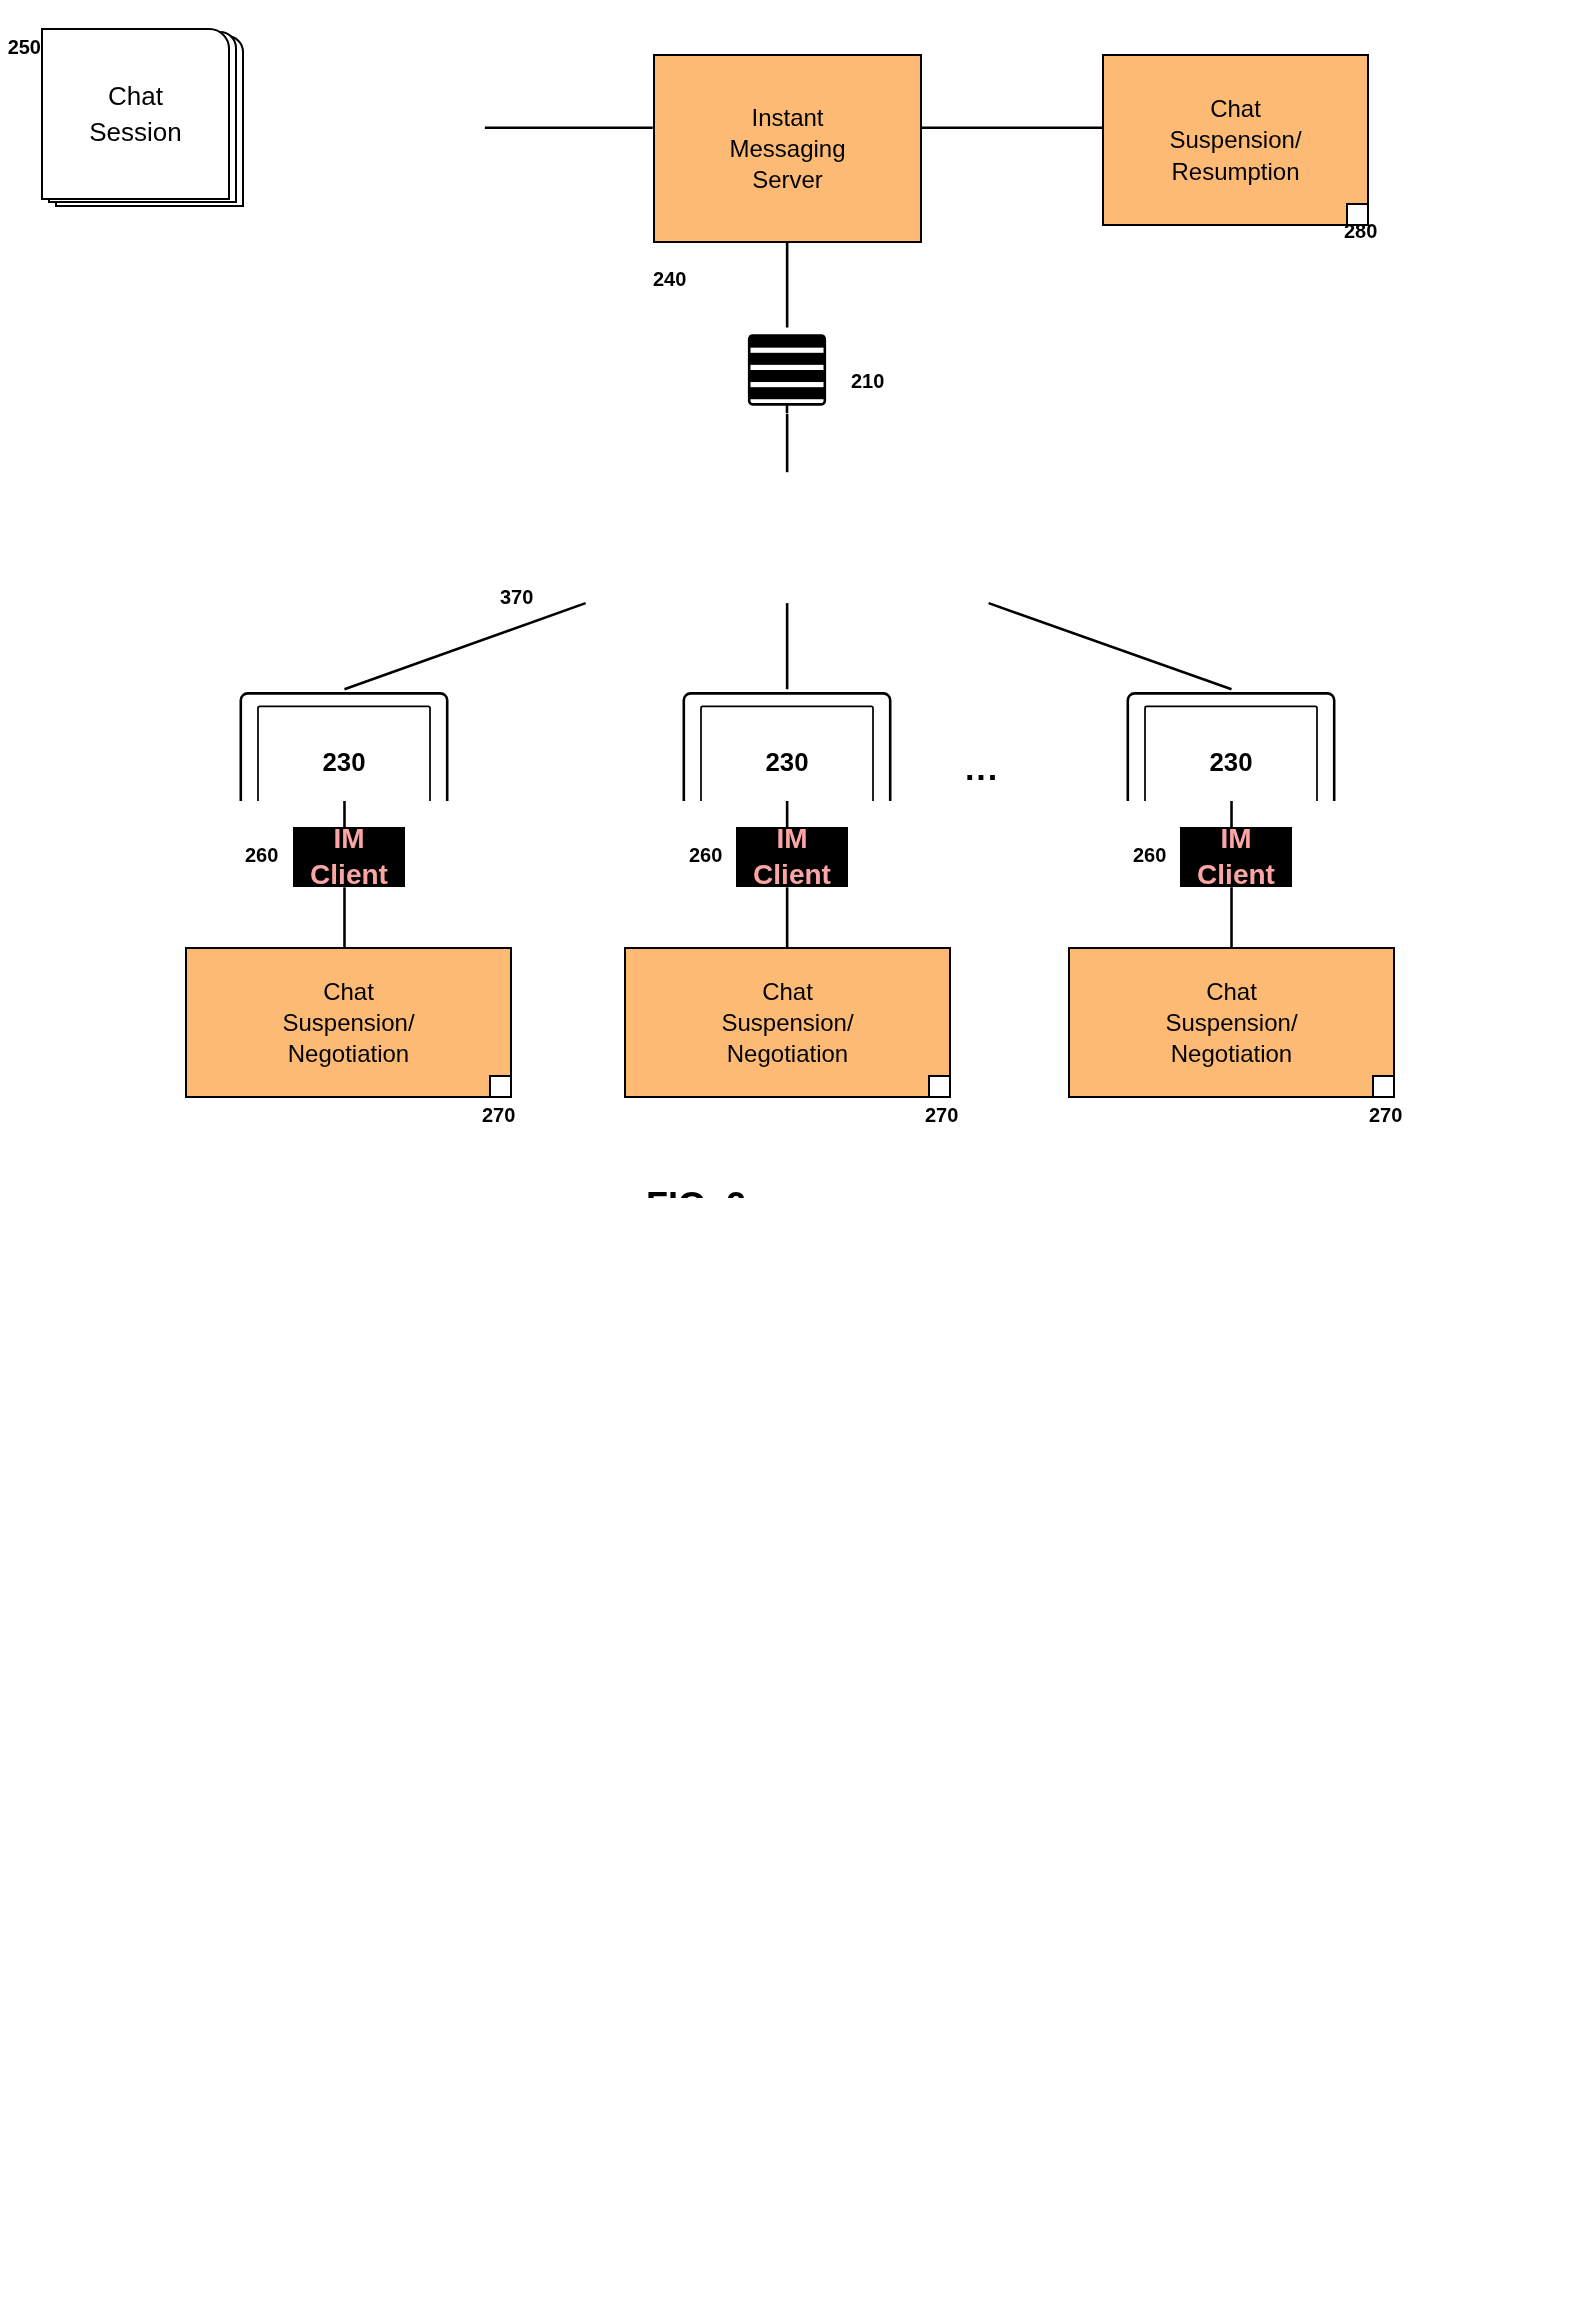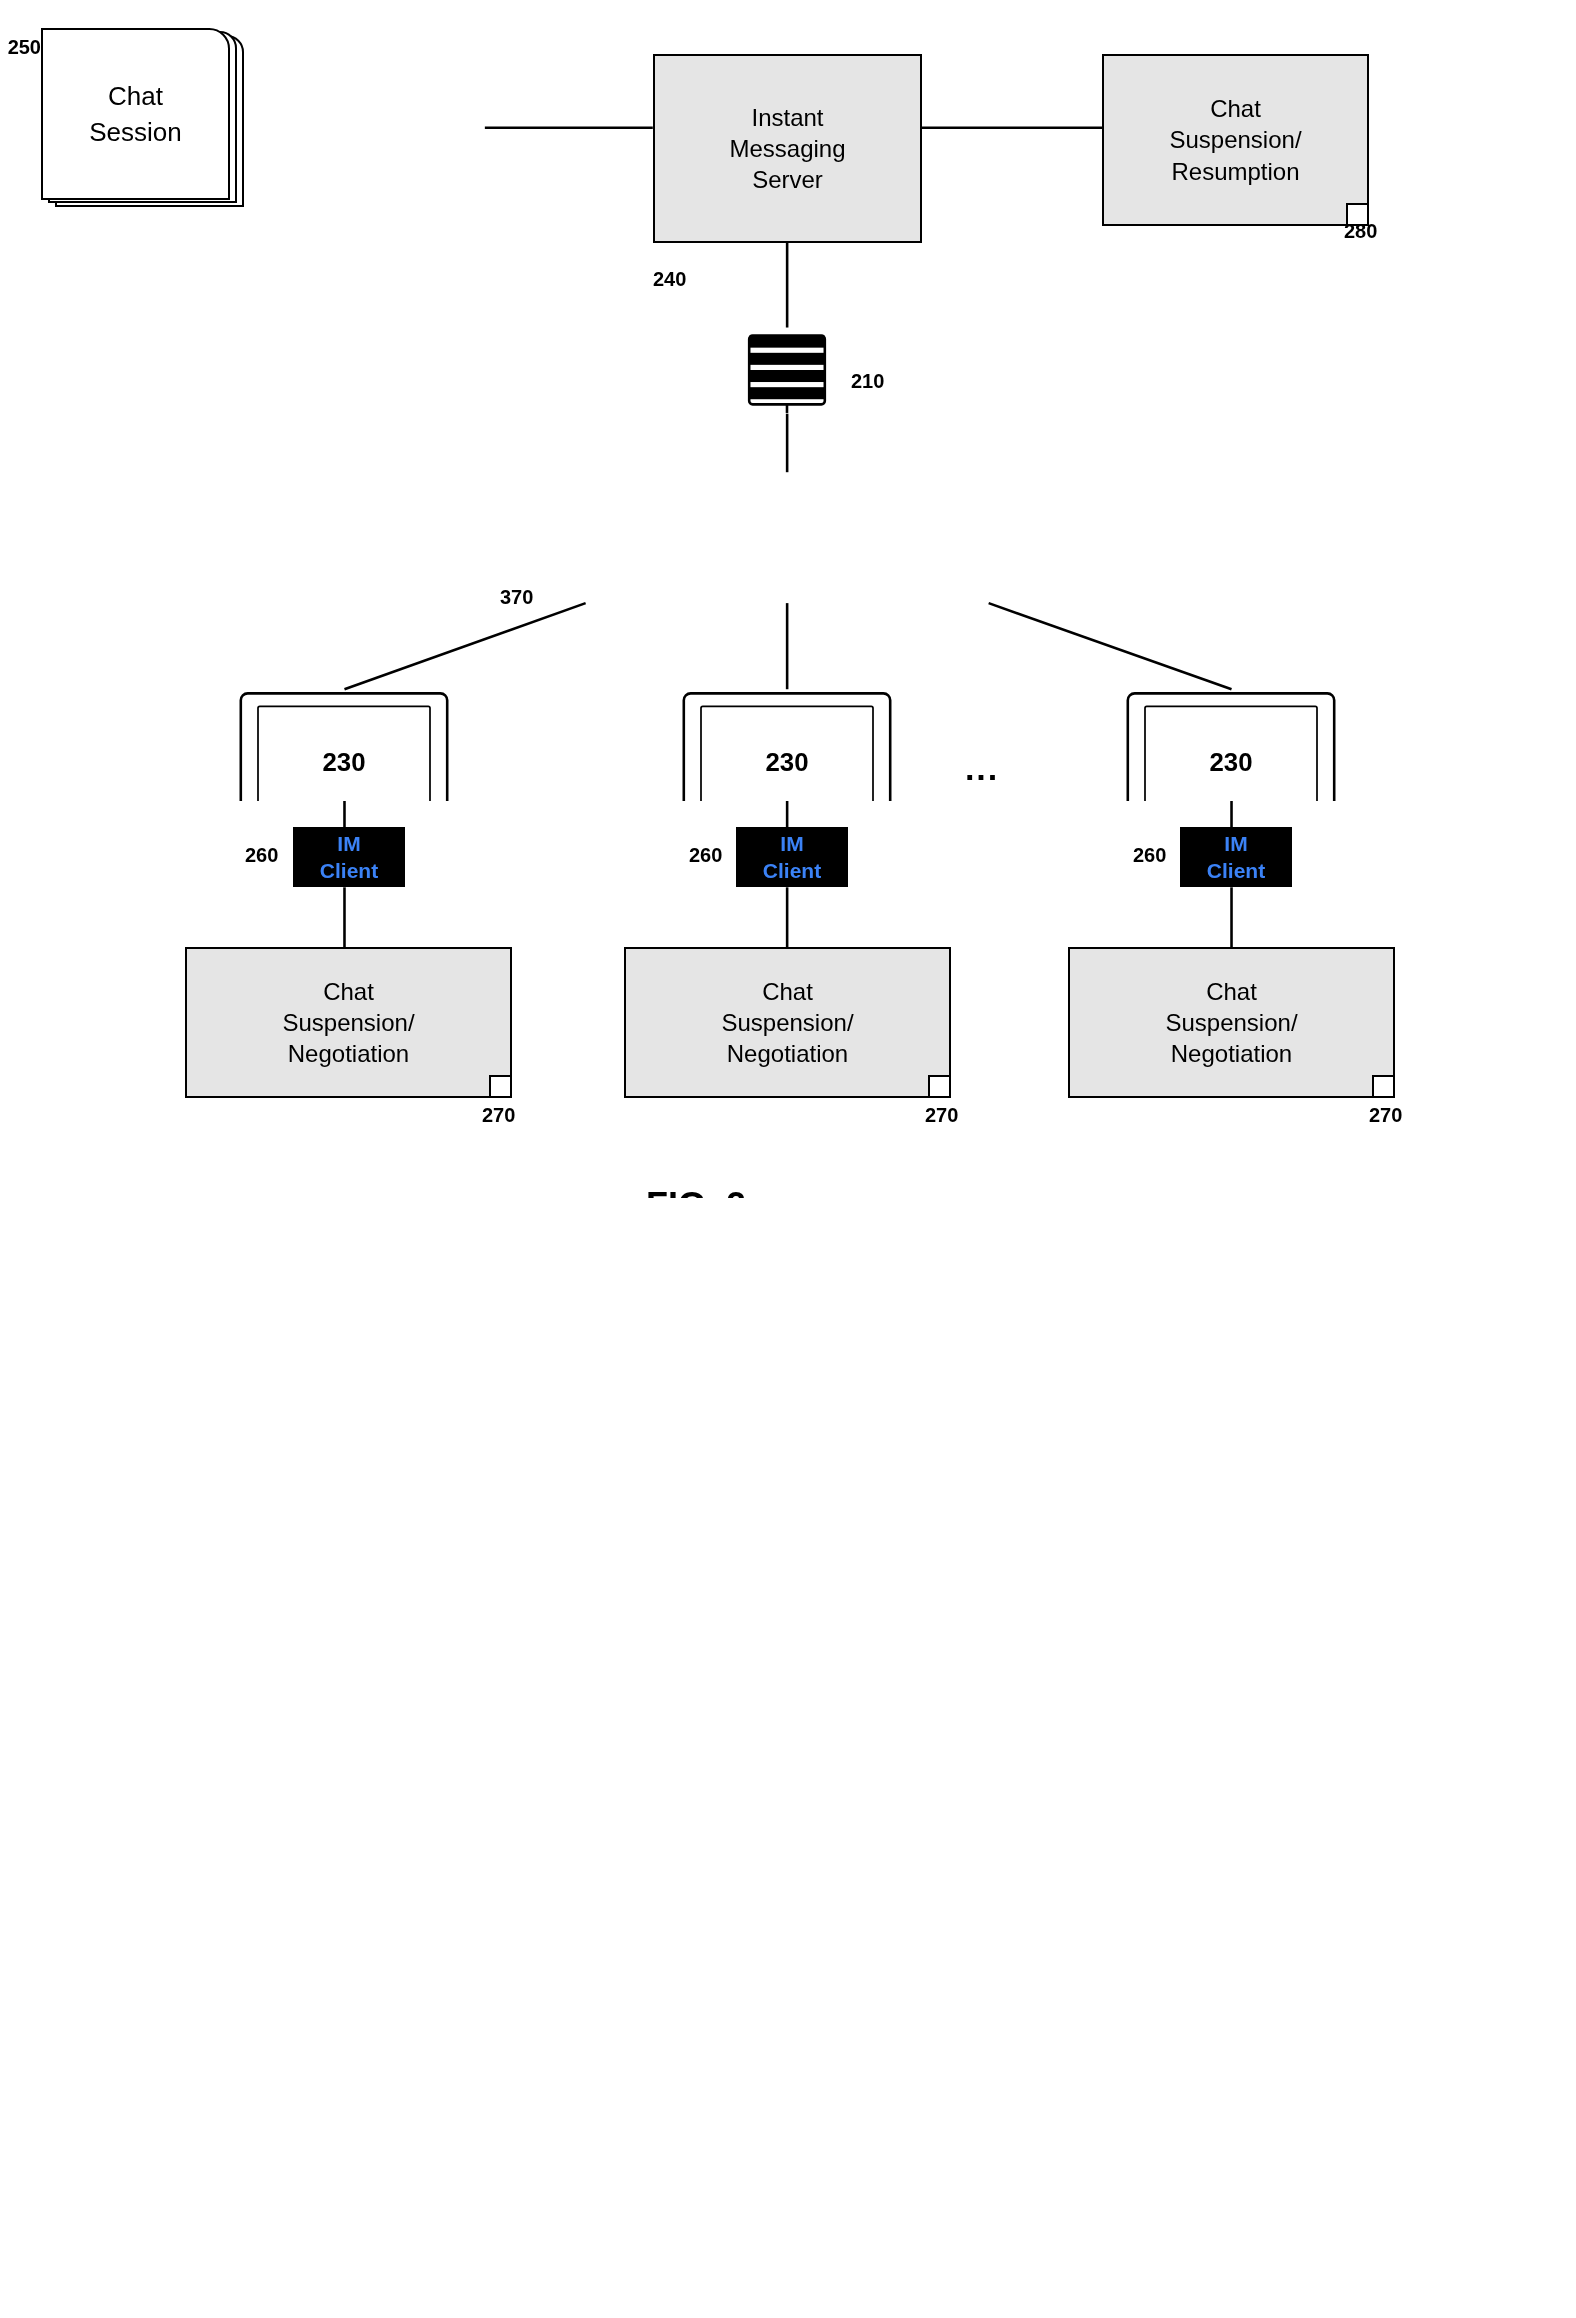--- a/index.html
+++ b/index.html
@@ -31,21 +31,21 @@
       position: relative;
       width: 1576px;
       height: 1130px;
       background: #fff;
     }
 
     
     .box {
       position: absolute;
       border: 2.6px solid #000;
-      background: #e5e5e5;
+      background: #fdba74;
       display: flex;
       align-items: center;
       justify-content: center;
       text-align: center;
       font-size: 24px;
       font-weight: normal;
       line-height: 1.3;
     }
 
     .box-dog-ear::after {
@@ -86,26 +86,26 @@
 
     
     .cloud-container {
       position: absolute;
     }
 
     
     .im-client-box {
       position: absolute;
       background: #000;
-      color: #3b82f6;
+      color: #fca5a5;
       display: flex;
       align-items: center;
       justify-content: center;
       text-align: center;
-      font-size: 21px;
+      font-size: 28px;
       font-weight: bold;
       line-height: 1.3;
     }
   </style>
 </head>
 <body>
 
 <div class="diagram-container">
 
   <div class="fig2-area">

